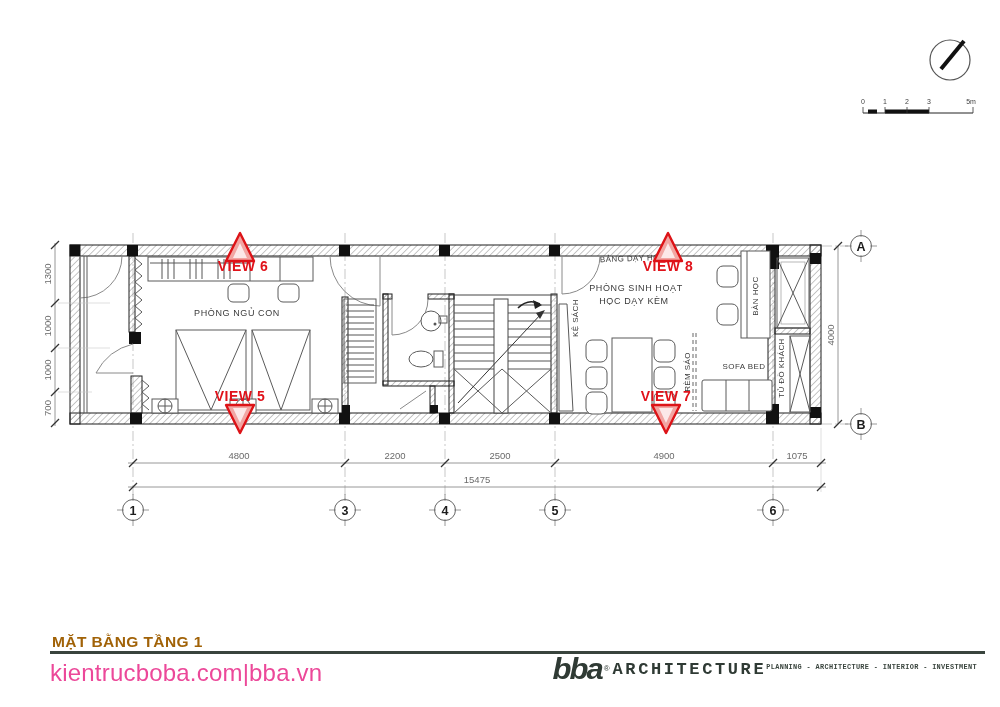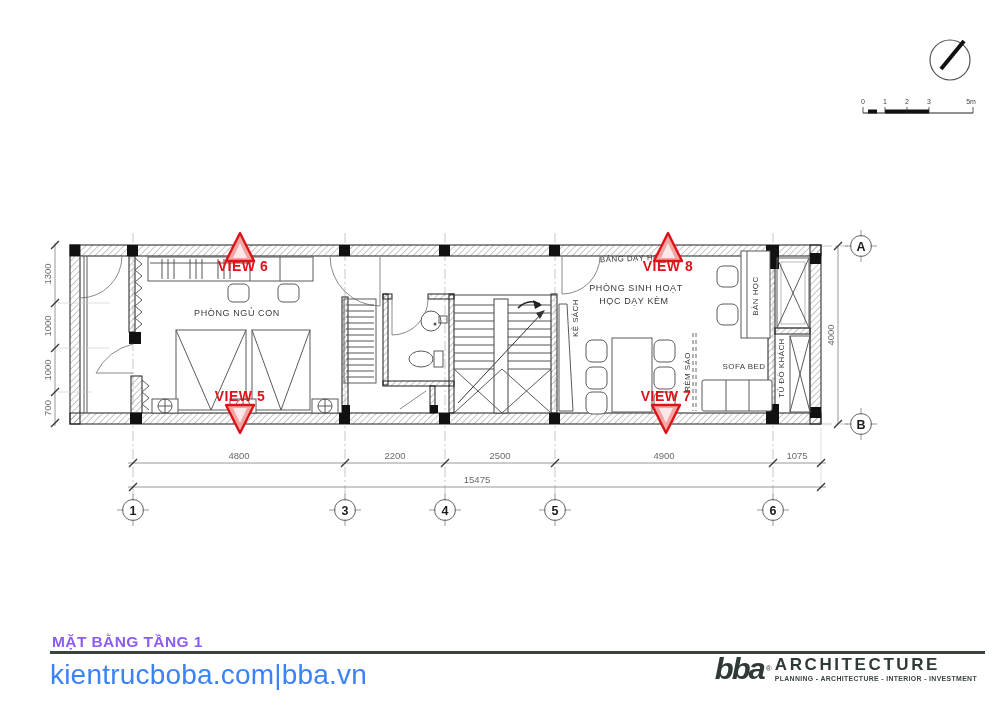--- a/index.html
+++ b/index.html
@@ -19,29 +19,29 @@
   .gridline{stroke:#b9b9b9;stroke-width:.8;stroke-dasharray:10 3 2 3;fill:none;}
   .dimline{stroke:#7d7d7d;stroke-width:.8;fill:none;}
   .extline{stroke:#c9c9c9;stroke-width:.6;fill:none;}
   .tick{stroke:#333;stroke-width:1.2;}
   .col{fill:#111;stroke:none;}
   .tri{fill:#f2a5a2;stroke:#dd1317;stroke-width:2.4;stroke-linejoin:round;}
   .tri-inner{fill:#ffffff;opacity:.75;stroke:none;}
   
   .footer-rule{position:absolute;left:50px;top:651px;width:935px;height:3px;background:#39443d;}
   .plan-title{position:absolute;left:52px;top:633px;font-size:15.5px;font-weight:bold;
-              color:#8b5cf6;letter-spacing:.4px;}
-  .website{position:absolute;left:50px;top:659px;font-size:28px;color:#3b82f6;letter-spacing:.2px;}
+              color:#a16207;letter-spacing:.4px;}
+  .website{position:absolute;left:50px;top:659px;font-size:24px;color:#ec4899;letter-spacing:.2px;}
   .project-title{position:absolute;right:23px;top:629px;font-size:17px;font-weight:bold;
                  color:#333d37;letter-spacing:.4px;}
   .logo{position:absolute;right:23px;top:656px;display:flex;align-items:center;color:#2f3a34;}
   .logo-bba{font-size:31px;font-weight:bold;font-style:italic;line-height:26px;
             letter-spacing:-2px;transform:scaleY(.95);}
   .logo-reg{font-size:8px;vertical-align:top;line-height:10px;margin:0 3px 0 2px;}
-  .logo-right{display:flex;flex-direction:column;}
+  .logo-right{display:flex;flex-direction:row;font-family:Liberation Mono, monospace;}
   .logo-brand{font-size:17px;font-weight:bold;letter-spacing:2.6px;line-height:17px;}
   .logo-tagline{font-size:6.9px;font-weight:bold;letter-spacing:.35px;margin-top:2px;color:#39443d;}
 </style>
 </head>
 <body>
 
 <div id="page">
 
 <svg id="plan-svg" width="1000" height="707" viewBox="0 0 1000 707">
   <defs>

